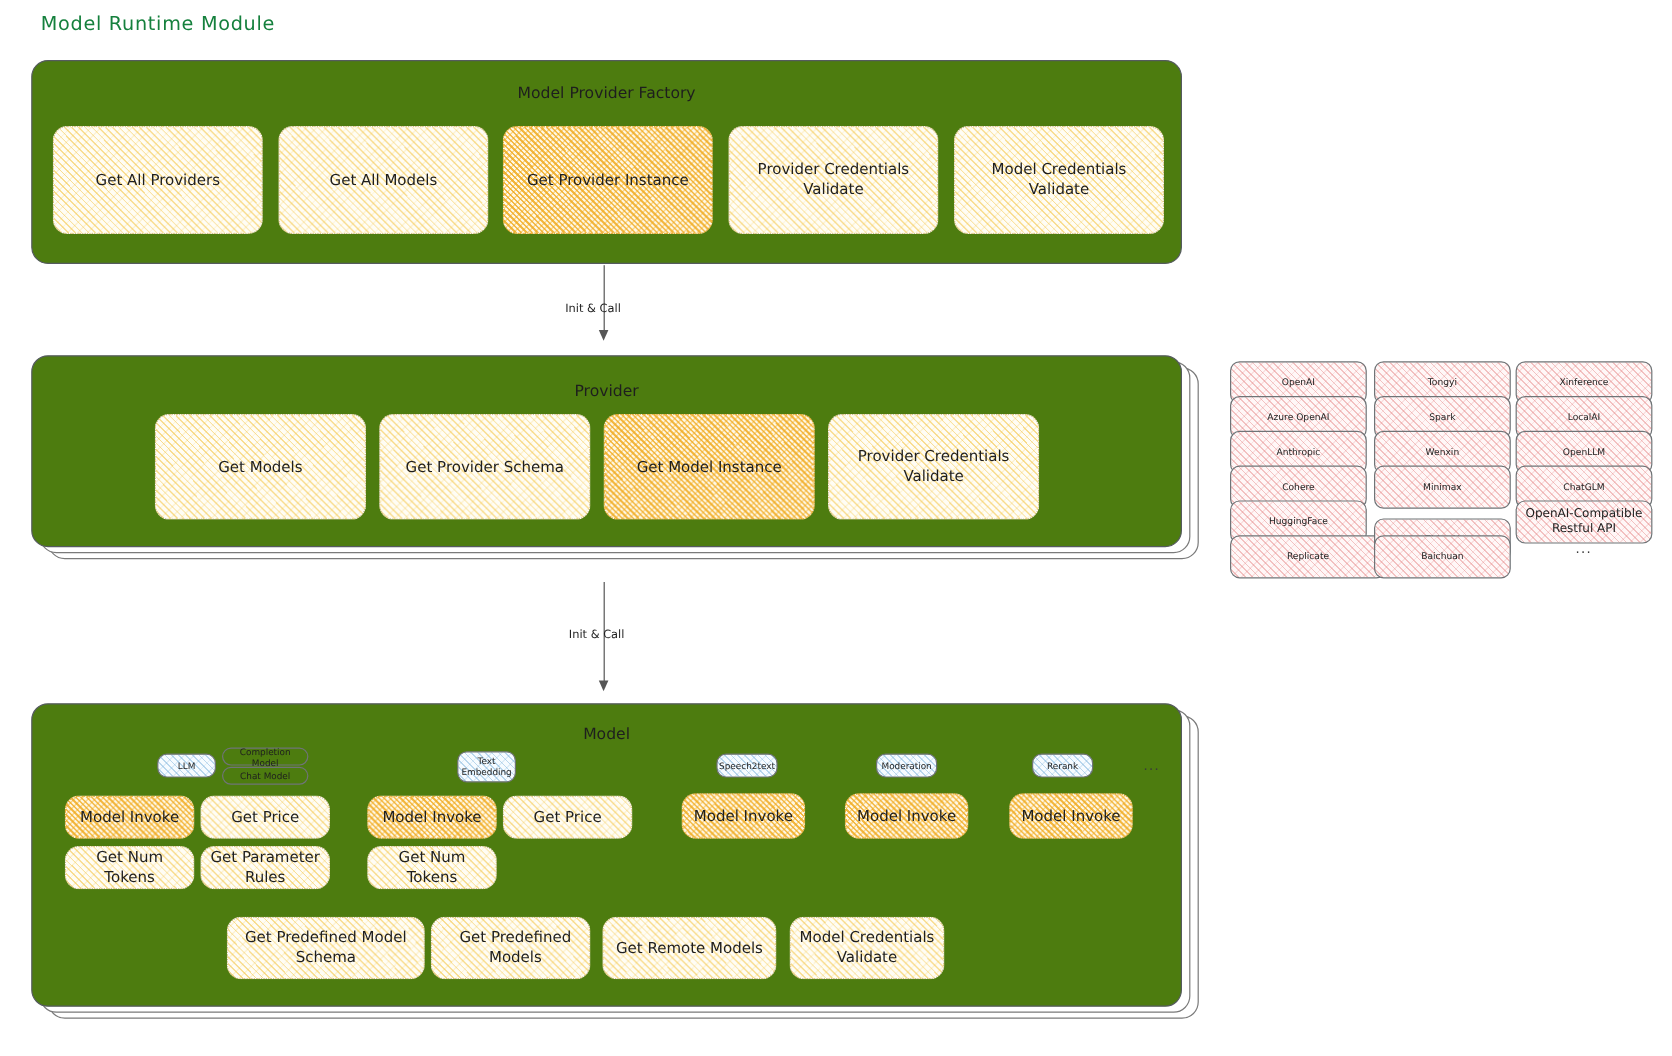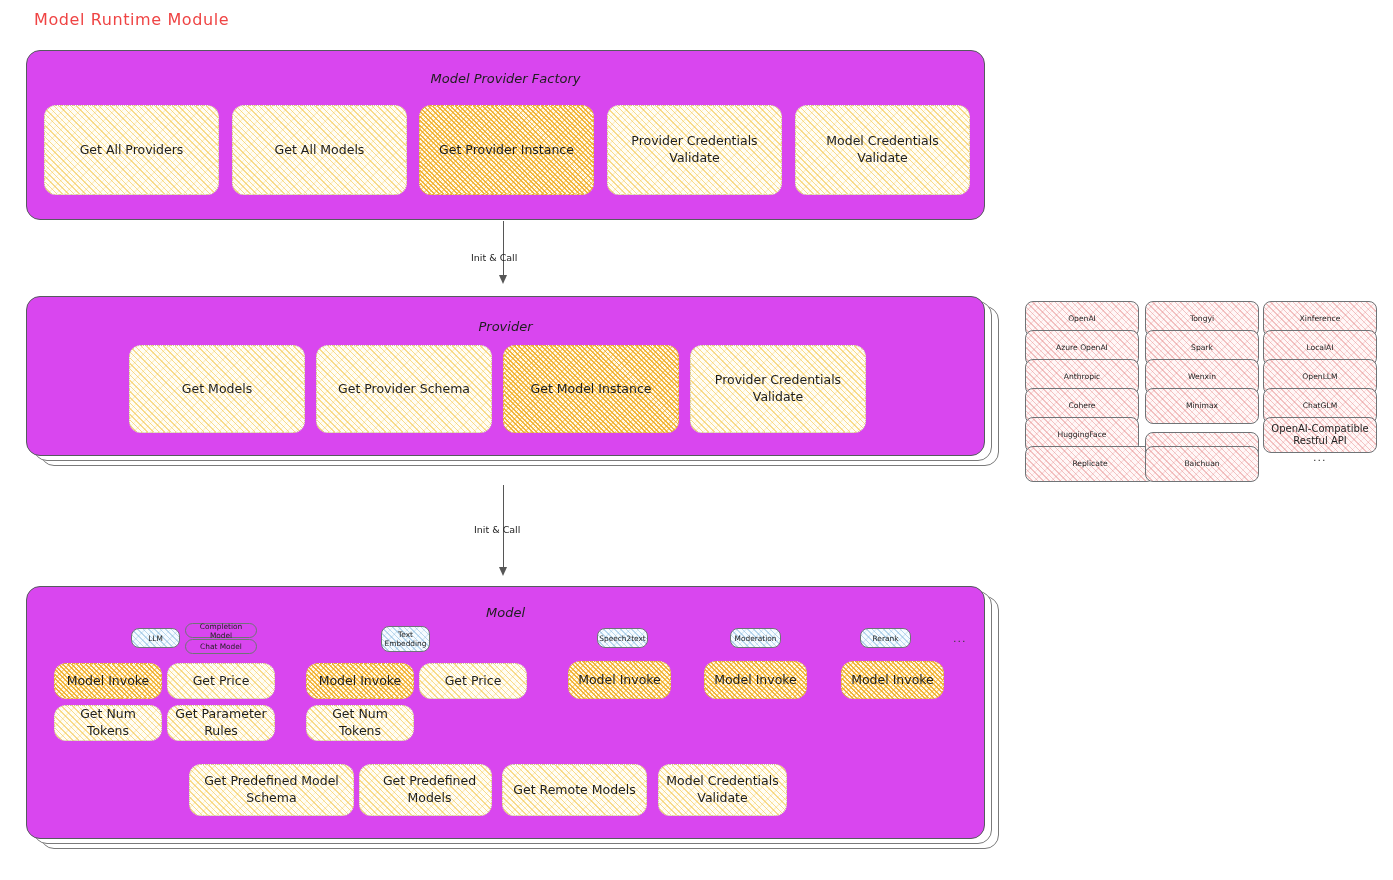--- a/index.html
+++ b/index.html
@@ -10,39 +10,38 @@
     color:#1e1e1e;
     position:relative;
     overflow:hidden;
   }
   .canvas{position:absolute;left:0;top:0;width:1393px;height:880px;}
 
   
   .page-title{
     position:absolute;left:34px;top:10px;
     font-size:16px;letter-spacing:.6px;
-    color:#ef4444;
+    color:#15803d;
     font-family:"DejaVu Sans", sans-serif;
   }
 
   
   .layer{
     position:absolute;
     border:1.1px solid #7a7a7a;
     border-radius:14px;
     background:#ffffff;
     box-sizing:border-box;
   }
   .card{
     position:absolute;
     border:1.2px solid #555b5e;
     border-radius:14px;
-    background:#d946ef;
-    box-sizing:border-box;
-    font-style:italic;
+    background:#4d7c0f;
+    box-sizing:border-box;
   }
   .card-title{
     position:absolute;left:0;right:0;
     text-align:center;
     font-size:13px;
     color:#1e1e1e;
   }
 
   
   .hatch-yellow{

